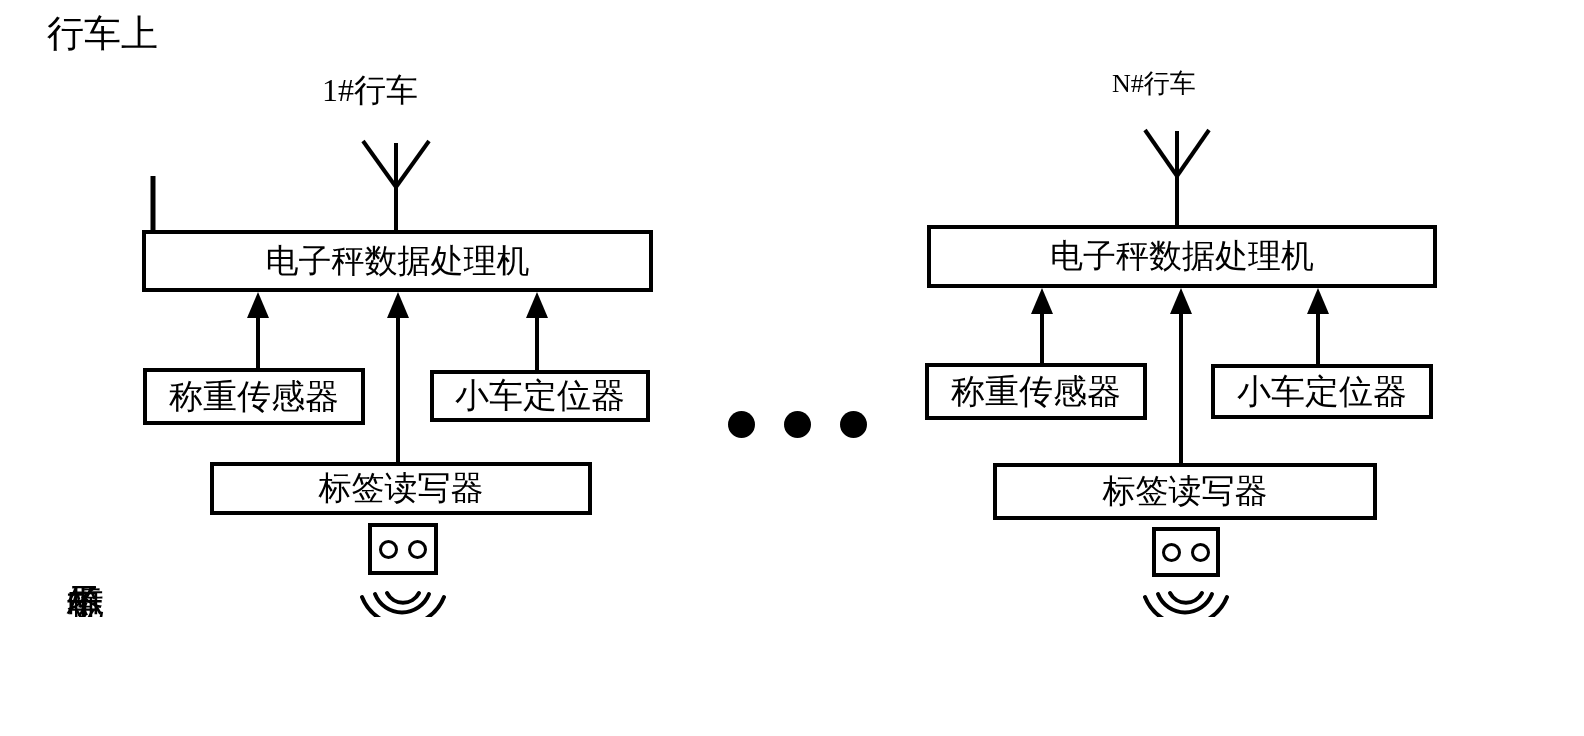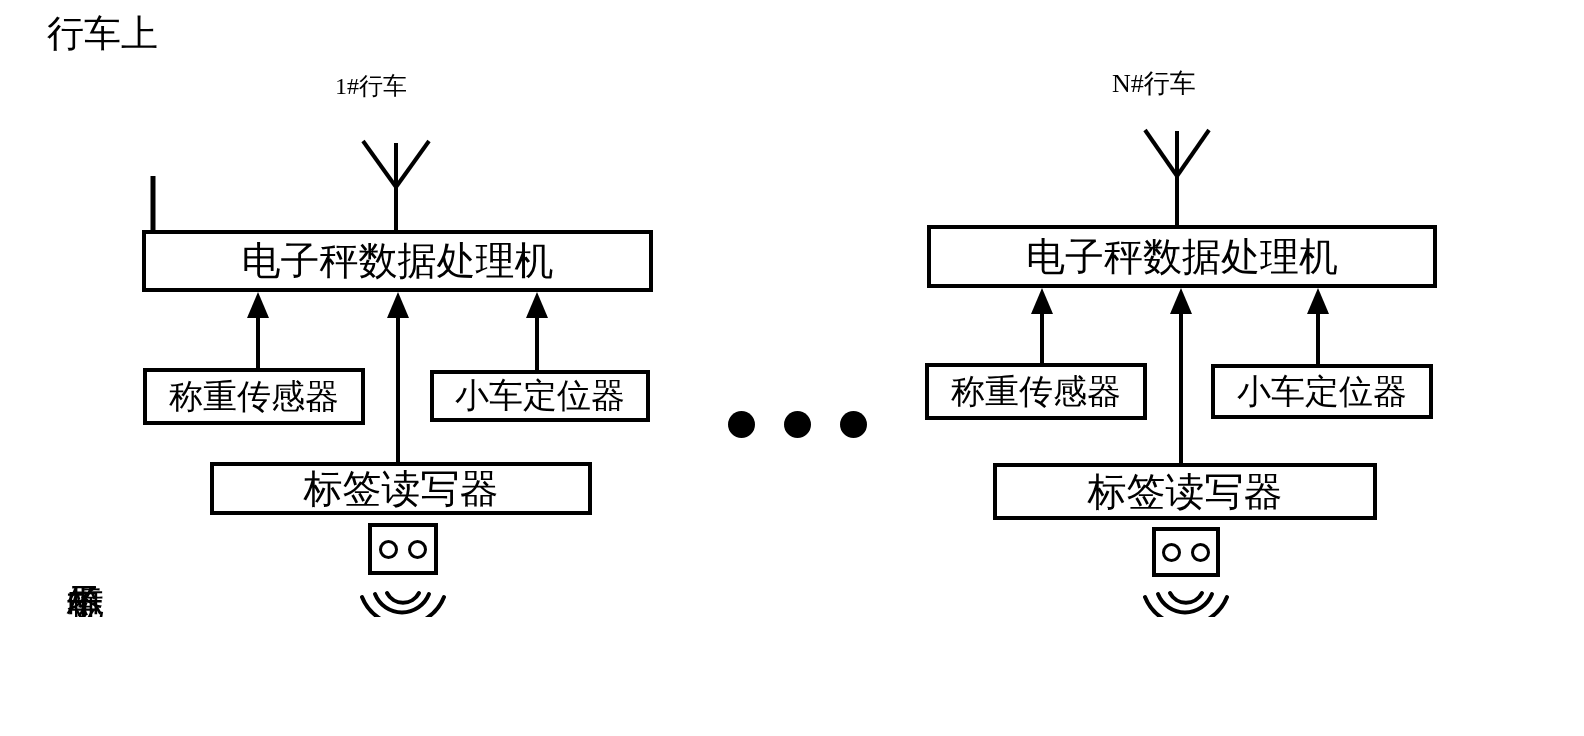--- a/index.html
+++ b/index.html
@@ -4,30 +4,30 @@
 <style>
   html,body{margin:0;padding:0;background:#ffffff}
   .canvas{
     position:relative;width:1584px;height:617px;background:#ffffff;
     color:#000;font-family:"Liberation Serif","DejaVu Serif",serif;
     overflow:hidden;
   }
   .overlay{position:absolute;left:0;top:0;width:1584px;height:736px}
   .lbl{position:absolute;white-space:nowrap;line-height:1.05}
   .corner-lbl{left:47px;top:15px;font-size:37px}
-  .crane1-lbl{left:335px;top:74px;font-size:24px}
+  .crane1-lbl{left:322px;top:74px;font-size:32px}
   .craneN-lbl{left:1112px;top:70px;font-size:26px}
   .vlabel{
     position:absolute;left:64px;top:556px;height:164px;font-size:37px;
     writing-mode:vertical-rl;text-orientation:upright;line-height:1.1;
   }
   .box{
     position:absolute;border:4px solid #000;background:#fff;
     box-sizing:border-box;display:flex;align-items:center;justify-content:center;
-    font-size:39px;white-space:nowrap;
+    font-size:33px;white-space:nowrap;
   }
   .proc1{left:142px;top:230px;width:511px;height:62px}
   .proc2{left:927px;top:225px;width:510px;height:63px}
   .weigh1{left:143px;top:368px;width:222px;height:57px;font-size:34px}
   .loc1{left:430px;top:370px;width:220px;height:52px;font-size:34px}
   .read1{left:210px;top:462px;width:382px;height:53px}
   .weigh2{left:925px;top:363px;width:222px;height:57px;font-size:34px}
   .loc2{left:1211px;top:364px;width:222px;height:55px;font-size:34px}
   .read2{left:993px;top:463px;width:384px;height:57px}
   .reader-icon{

